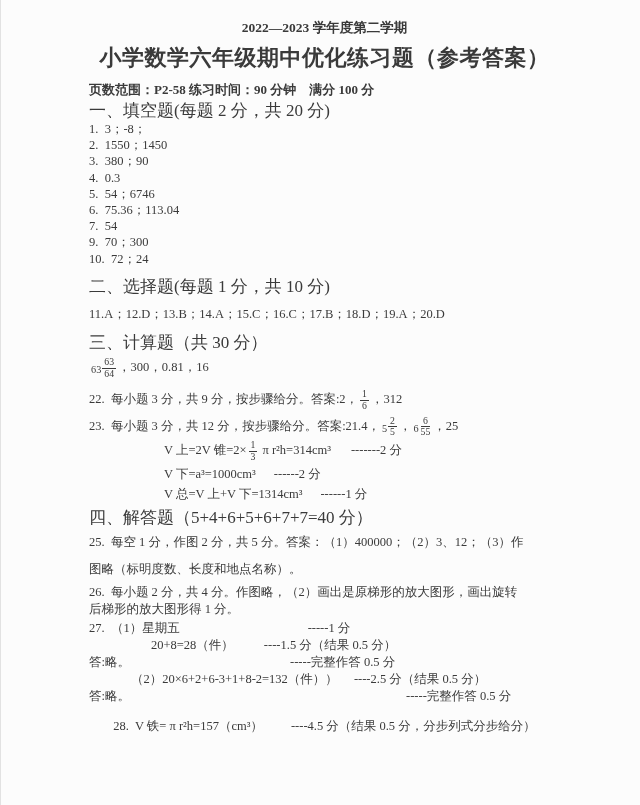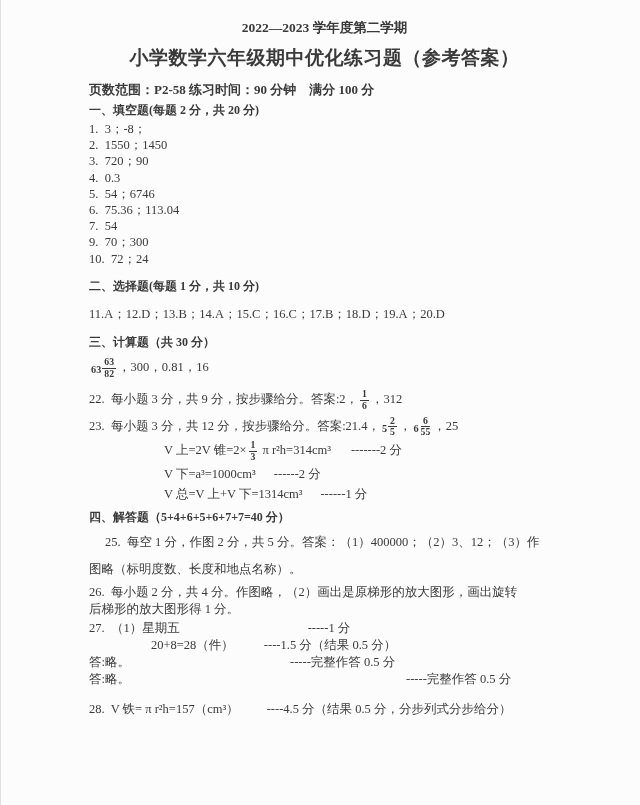--- a/index.html
+++ b/index.html
@@ -12,73 +12,74 @@
     background:var(--paper);
     border-left:1px solid #e2e2e2;
     padding:16px 80px 0 88px;
     font-family:"Liberation Serif","DejaVu Serif",serif;
     color:var(--ink);
     font-size:12.5px;
     overflow:hidden;
   }
   .line{white-space:pre-wrap;line-height:17px;}
   .t1{text-align:center;font-weight:bold;font-size:13.5px;margin-top:2px;line-height:19px;}
-  .t2{text-align:center;font-weight:bold;font-size:19px;margin-top:8px;letter-spacing:0.5px;line-height:26px;}
+  .t2{text-align:center;font-weight:bold;font-size:22px;margin-top:8px;letter-spacing:0.5px;line-height:26px;}
   .meta{font-weight:bold;font-size:13px;margin-top:10px;}
-  .sec{font-weight:bold;font-size:12px;}
+  .sec{font-weight:normal;font-size:17px;}
   .item{line-height:16.2px;}
   .ind75{padding-left:75px;}
   .ind62{padding-left:62px;}
   .ind42{padding-left:42px;}
   .mt2{margin-top:2px;}
   .mt3{margin-top:3px;}
   .mt4{margin-top:4px;}
   .mt5{margin-top:10px;}
   .mt6{margin-top:6px;}
-  .mt8{margin-top:8px;margin-left:16px;}
+  .mt8{margin-top:8px;}
   .mt11{margin-top:11px;}
-  .mt13{margin-top:13px;}
+  .mt13{margin-top:13px;text-align:center;}
   .gap{display:inline-block;height:1px;}
-  .frac{display:inline-flex;align-items:flex-end;vertical-align:middle;margin:0 2px;font-weight:bold;}
+  .frac{display:inline-flex;align-items:flex-end;vertical-align:middle;margin:0 2px;}
   .frac .w{font-size:0.82em;align-self:flex-end;margin-right:1px;transform:translateY(-1px);}
   .frac .stk{display:inline-flex;flex-direction:column;align-items:center;line-height:1.1;font-size:0.78em;}
   .frac .n{border-bottom:1px solid currentColor;padding:0 2px;}
   .frac .d{padding:0 1px;}
 </style>
 </head>
 <body>
 
 <div class="page">
   <div>
       <div class="line t1"><span class="txt">2022—2023 学年度第二学期</span></div>
       <div class="line t2"><span class="txt">小学数学六年级期中优化练习题（参考答案）</span></div>
       <div class="line meta"><span class="txt">页数范围：P2-58 练习时间：90 分钟　满分 100 分</span></div>
       <div class="line sec mt4"><span class="txt">一、填空题(每题 2 分，共 20 分)</span></div>
       <div class="line item mt2"><span class="txt">1.  3；-8；</span></div>
       <div class="line item"><span class="txt">2.  1550；1450</span></div>
-      <div class="line item"><span class="txt">3.  720；90</span></div>
+      <div class="line item"><span class="txt">3.  380；90</span></div>
       <div class="line item"><span class="txt">4.  0.3</span></div>
       <div class="line item"><span class="txt">5.  54；6746</span></div>
       <div class="line item"><span class="txt">6.  75.36；113.04</span></div>
       <div class="line item"><span class="txt">7.  54</span></div>
       <div class="line item"><span class="txt">9.  70；300</span></div>
       <div class="line item"><span class="txt">10.  72；24</span></div>
       <div class="line sec mt11"><span class="txt">二、选择题(每题 1 分，共 10 分)</span></div>
       <div class="line mt11"><span class="txt">11.A；12.D；13.B；14.A；15.C；16.C；17.B；18.D；19.A；20.D</span></div>
       <div class="line sec mt11"><span class="txt">三、计算题（共 30 分）</span></div>
-      <div class="line mt6"><span class="frac"><span class="w">63</span><span class="stk"><span class="n">63</span><span class="d">82</span></span></span><span class="txt">，300，0.81，16</span></div>
+      <div class="line mt6"><span class="frac"><span class="w">63</span><span class="stk"><span class="n">63</span><span class="d">64</span></span></span><span class="txt">，300，0.81，16</span></div>
       <div class="line mt5"><span class="txt">22.  每小题 3 分，共 9 分，按步骤给分。答案:2，</span><span class="frac"><span class="stk"><span class="n">1</span><span class="d">6</span></span></span><span class="txt">，312</span></div>
       <div class="line mt4"><span class="txt">23.  每小题 3 分，共 12 分，按步骤给分。答案:21.4，</span><span class="frac"><span class="w">5</span><span class="stk"><span class="n">2</span><span class="d">5</span></span></span><span class="txt">，</span><span class="frac"><span class="w">6</span><span class="stk"><span class="n">6</span><span class="d">55</span></span></span><span class="txt">，25</span></div>
       <div class="line ind75 mt2"><span class="txt">V 上=2V 锥=2×</span><span class="frac"><span class="stk"><span class="n">1</span><span class="d">3</span></span></span><span class="txt"> π r²h=314cm³</span><span class="gap" style="width: 20px;"></span><span class="txt">-------2 分</span></div>
       <div class="line ind75 mt3"><span class="txt">V 下=a³=1000cm³</span><span class="gap" style="width: 18px;"></span><span class="txt">------2 分</span></div>
       <div class="line ind75 mt3"><span class="txt">V 总=V 上+V 下=1314cm³</span><span class="gap" style="width: 18px;"></span><span class="txt">------1 分</span></div>
       <div class="line sec mt6"><span class="txt">四、解答题（5+4+6+5+6+7+7=40 分）</span></div>
       <div class="line mt8"><span class="txt">25.  每空 1 分，作图 2 分，共 5 分。答案：（1）400000；（2）3、12；（3）作</span></div>
       <div class="line mt5"><span class="txt">图略（标明度数、长度和地点名称）。</span></div>
       <div class="line mt6"><span class="txt">26.  每小题 2 分，共 4 分。作图略，（2）画出是原梯形的放大图形，画出旋转</span></div>
       <div class="line"><span class="txt">后梯形的放大图形得 1 分。</span></div>
       <div class="line mt2"><span class="txt">27.  （1）星期五</span><span class="gap" style="width: 128px;"></span><span class="txt">-----1 分</span></div>
       <div class="line ind62"><span class="txt">20+8=28（件）</span><span class="gap" style="width: 30px;"></span><span class="txt">----1.5 分（结果 0.5 分）</span></div>
       <div class="line"><span class="txt">答:略。</span><span class="gap" style="width: 160px;"></span><span class="txt">-----完整作答 0.5 分</span></div>
+      <div class="line ind42"><span class="txt">（2）20×6+2+6-3+1+8-2=132（件））</span><span class="gap" style="width: 16px;"></span><span class="txt">----2.5 分（结果 0.5 分）</span></div>
       <div class="line"><span class="txt">答:略。</span><span class="gap" style="width: 276px;"></span><span class="txt">-----完整作答 0.5 分</span></div>
       <div class="line mt13"><span class="txt">28.  V 铁= π r²h=157（cm³）</span><span class="gap" style="width: 28px;"></span><span class="txt">----4.5 分（结果 0.5 分，分步列式分步给分）</span></div>
     </div>
 </div>
 
 </body></html>

